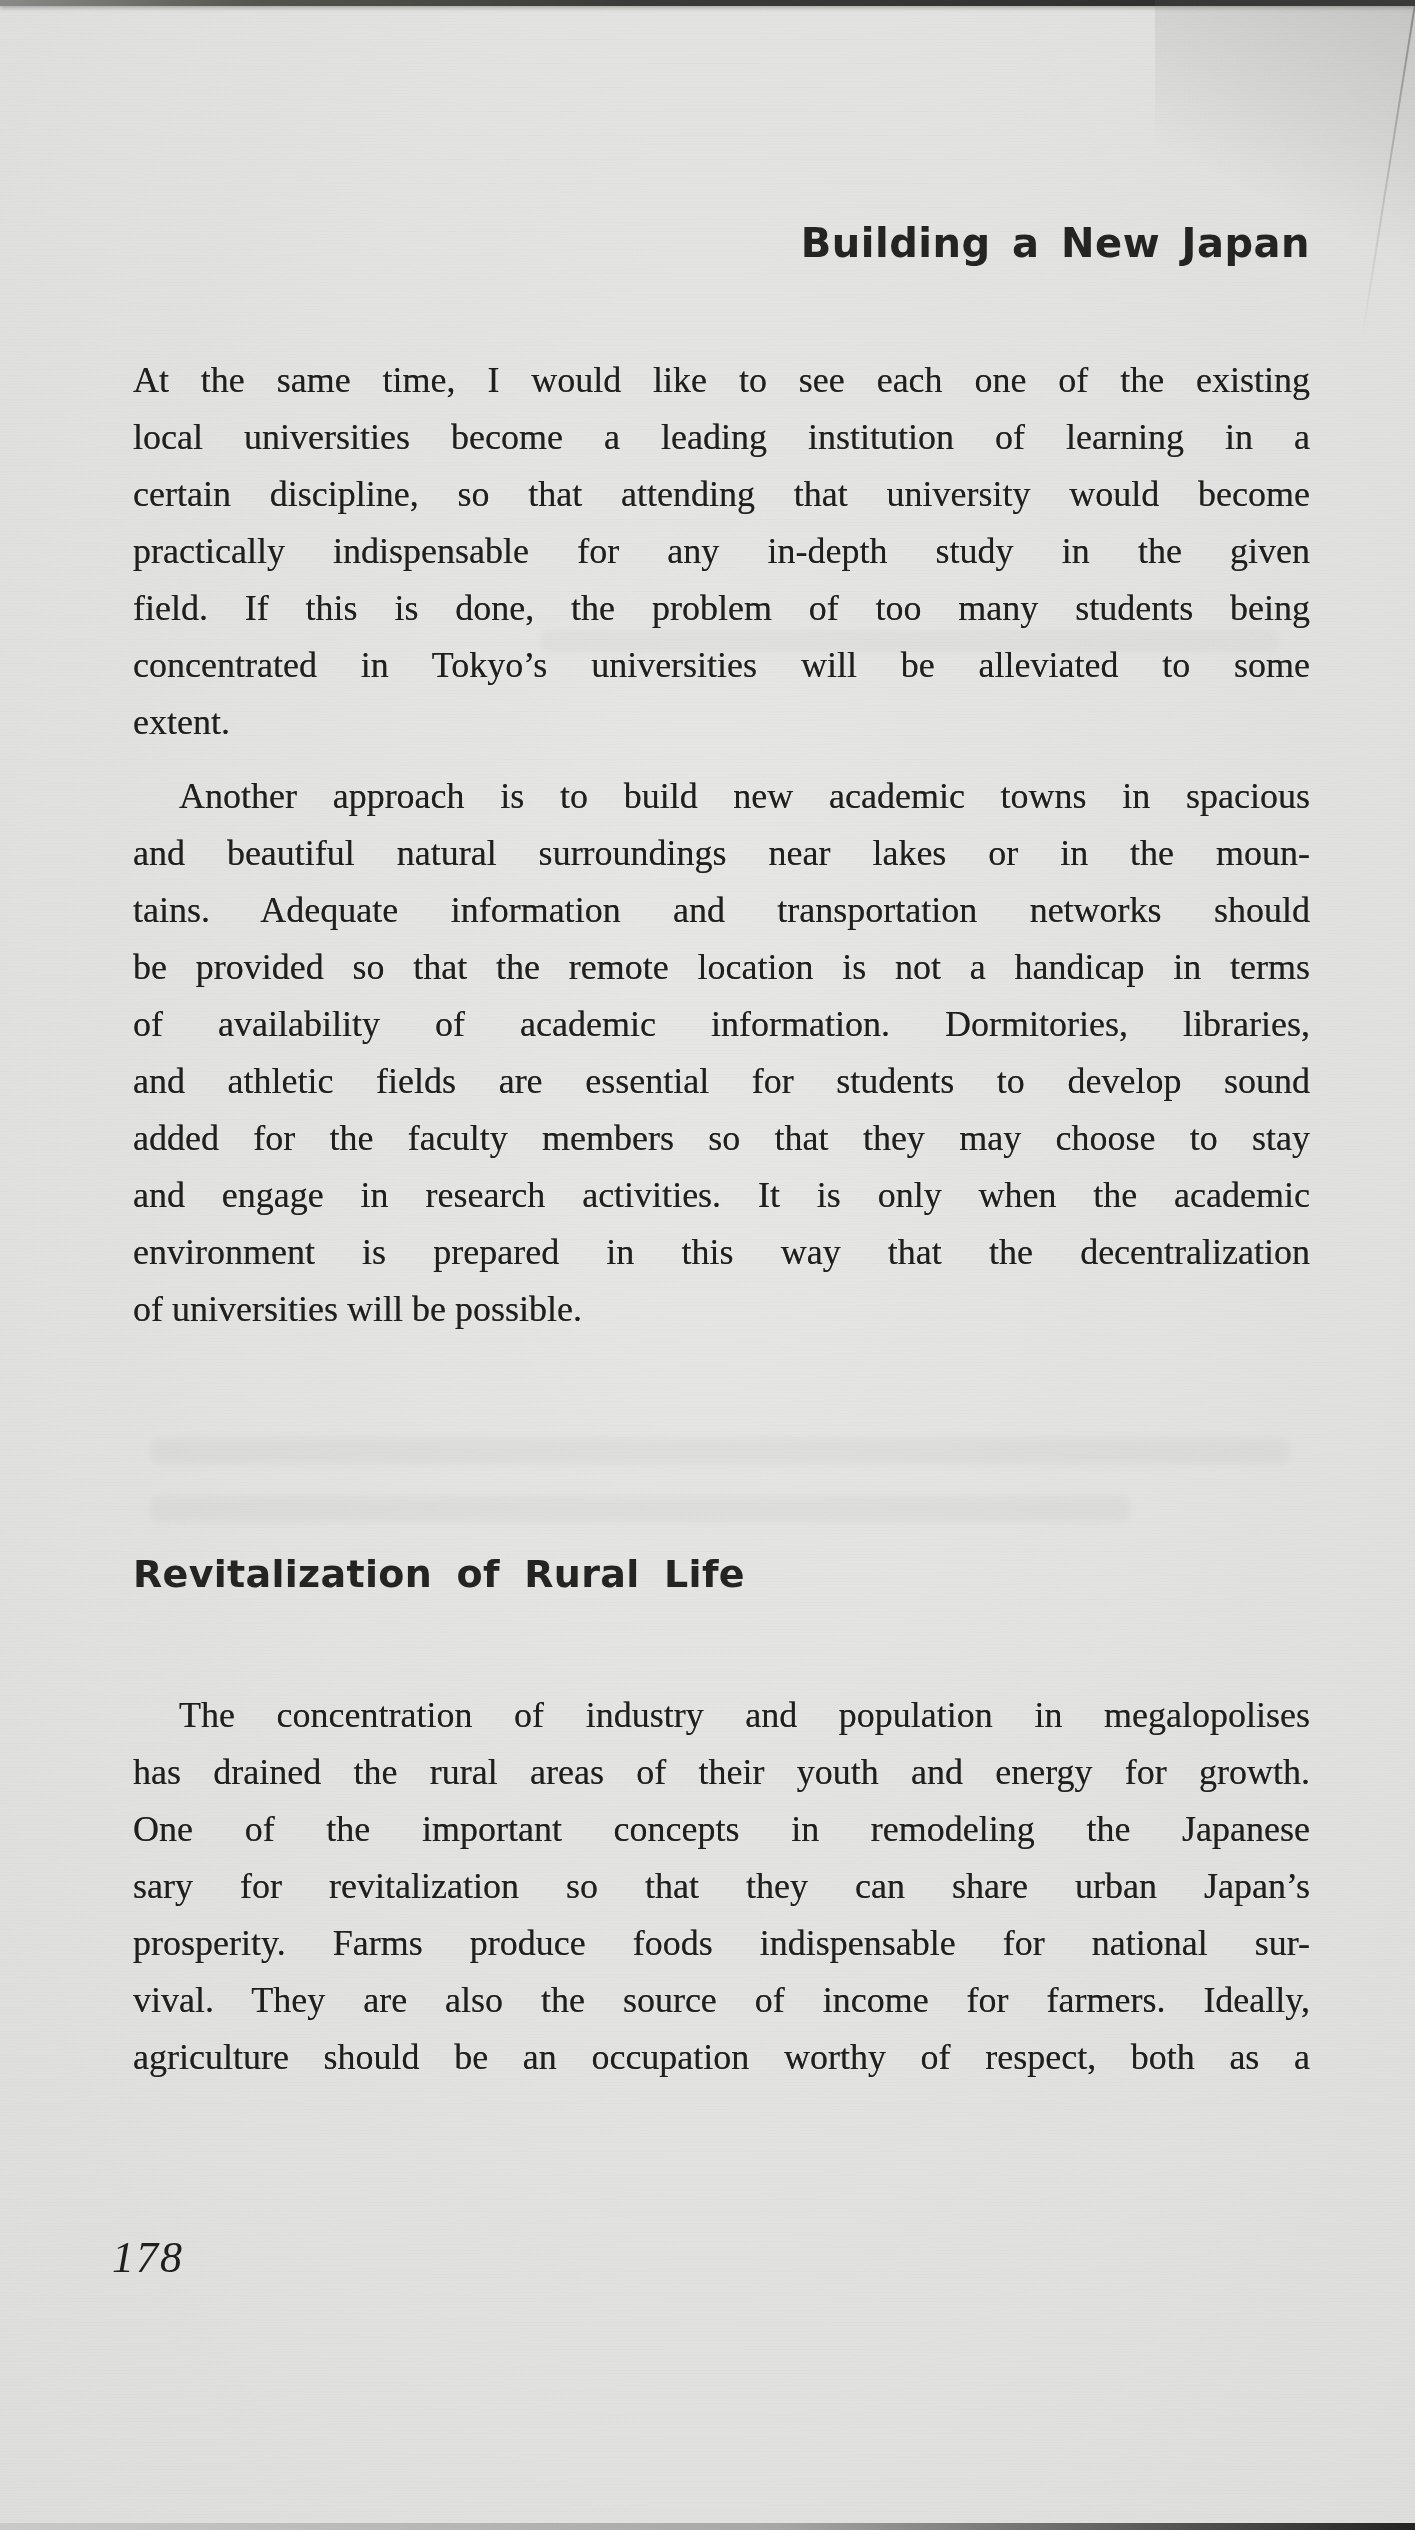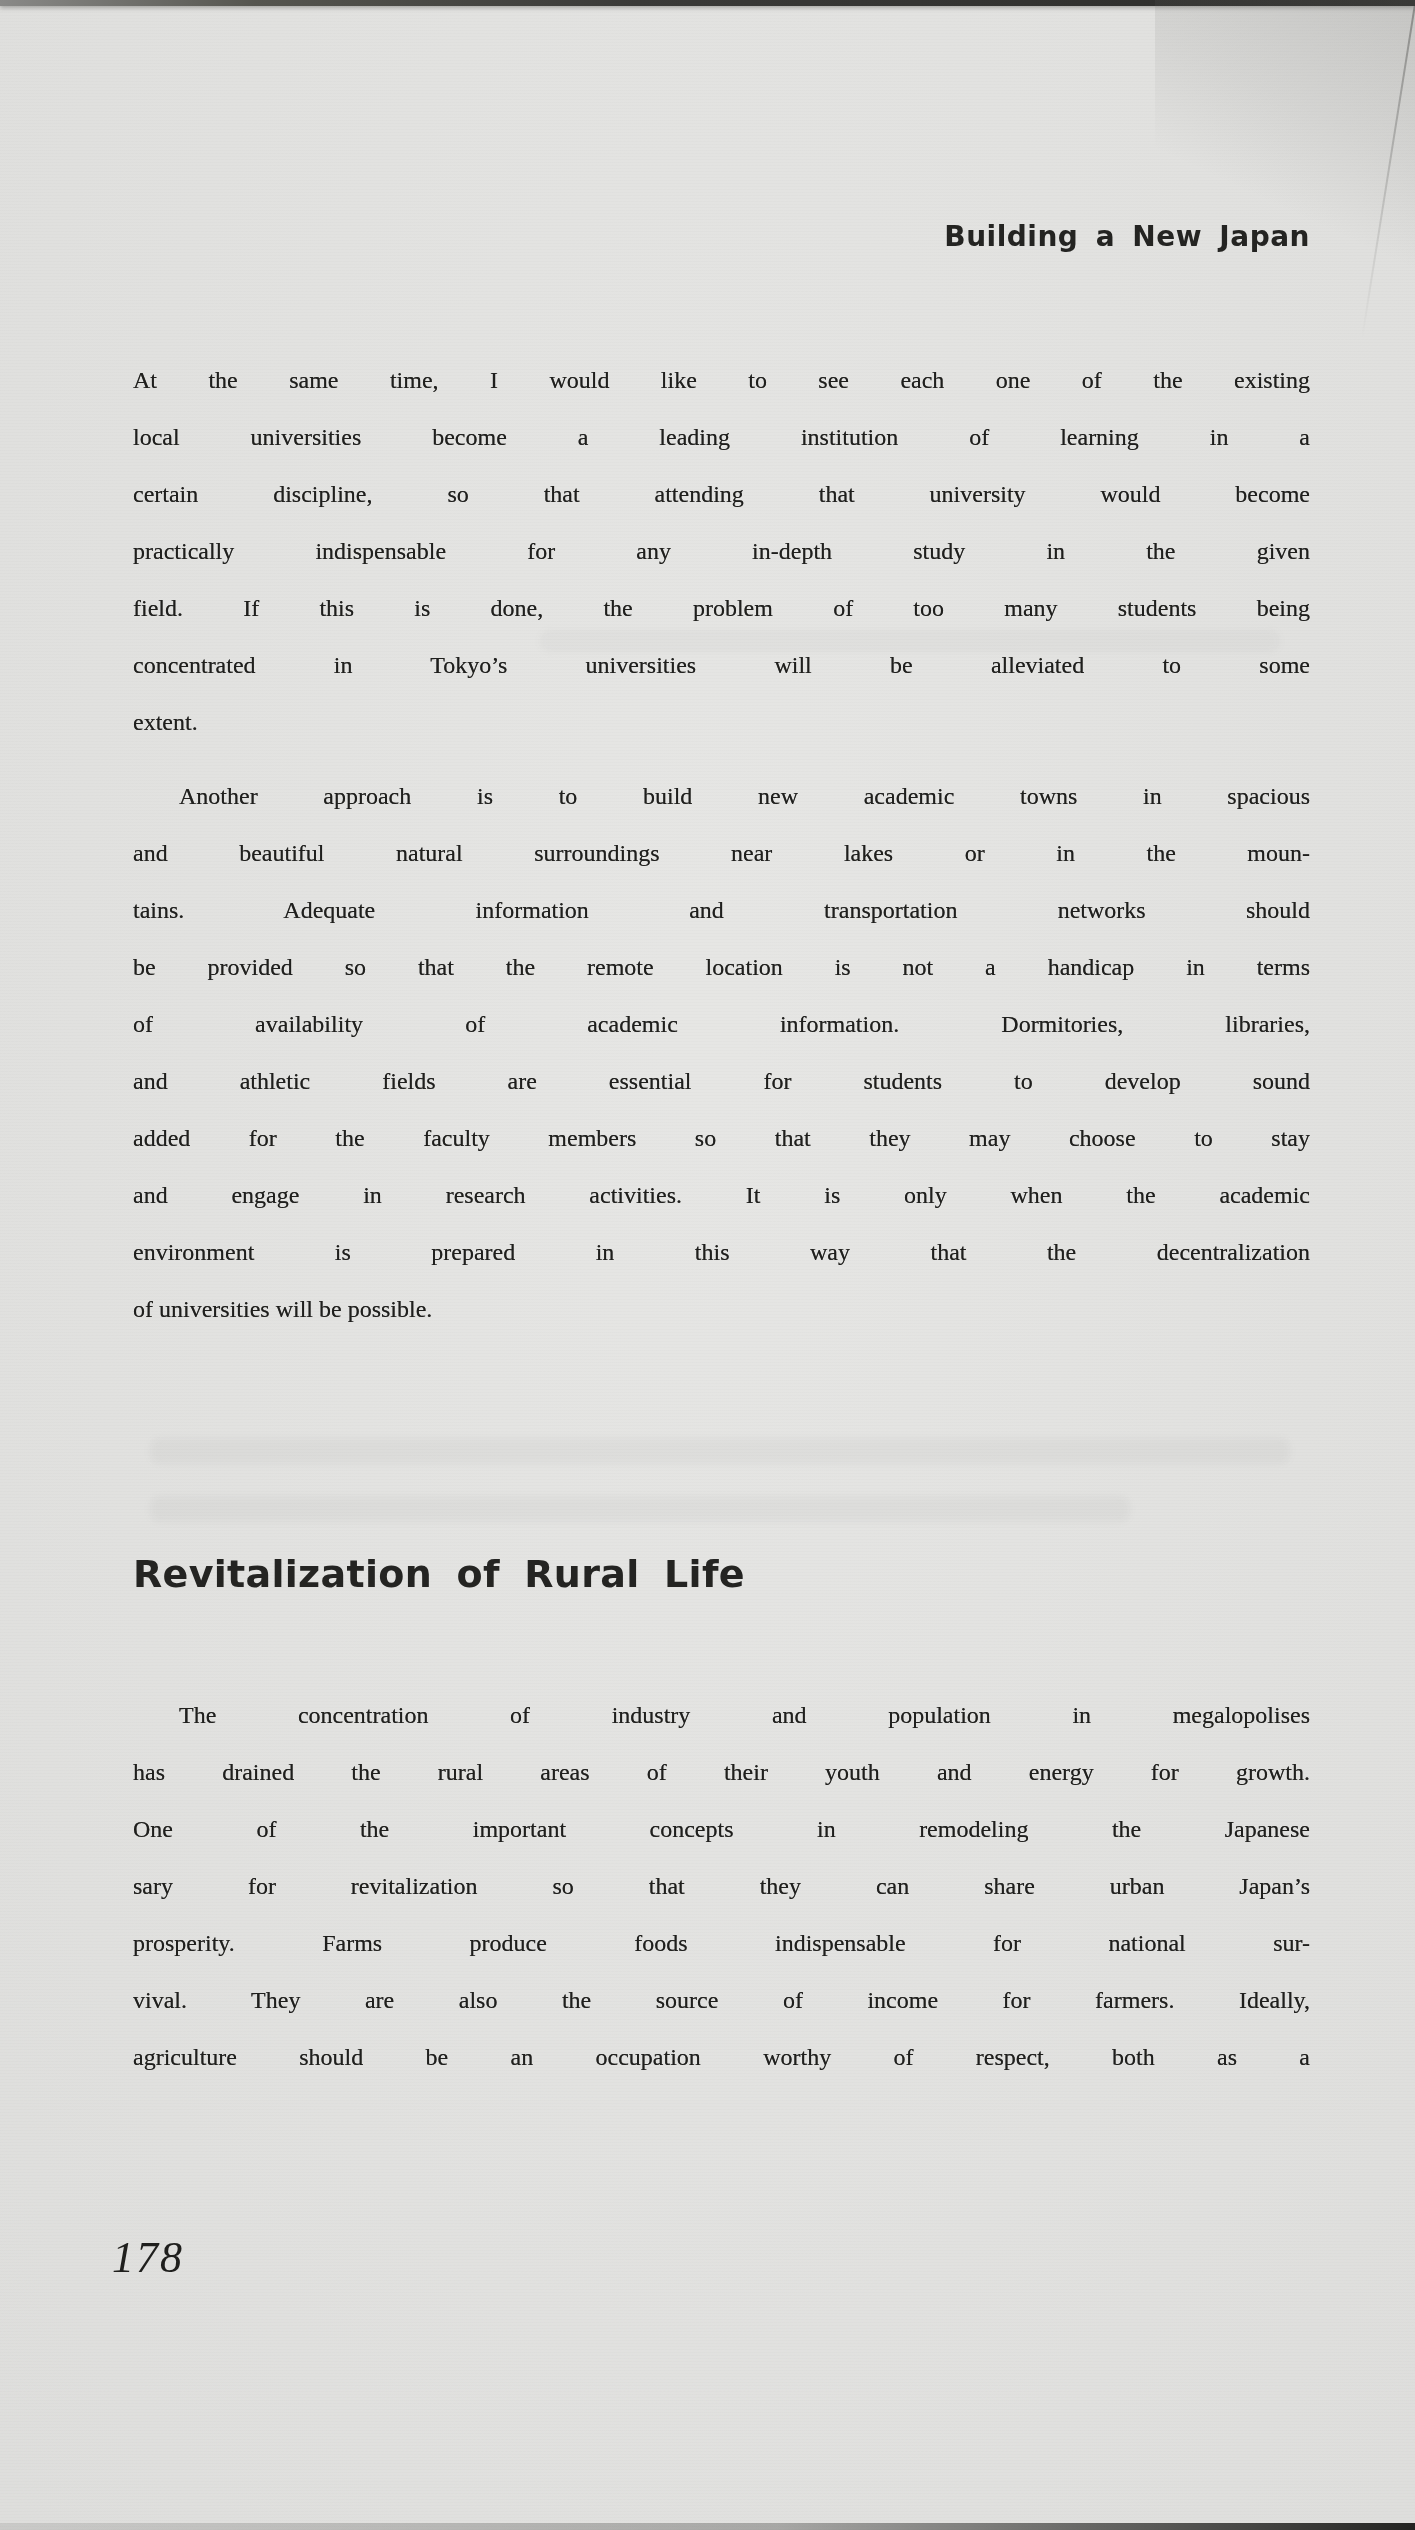--- a/index.html
+++ b/index.html
@@ -38,30 +38,30 @@
   }
   .corner-tr-line{
     position:absolute;top:-18px;right:24px;width:2px;height:360px;
     background:linear-gradient(to bottom, rgba(60,60,58,0.45), rgba(60,60,58,0.0));
     transform:rotate(9deg);
   }
   
   .running-header{
     position:absolute;top:220px;right:105px;
     font-family:"DejaVu Sans", sans-serif;
-    font-weight:bold;font-size:28px;color:var(--heading-ink);
+    font-weight:bold;font-size:40px;color:var(--heading-ink);
     word-spacing:7px;letter-spacing:0.5px;
     white-space:nowrap;
     text-align:right;
   }
   
   .text-block{position:absolute;left:133px;width:1177px;top:0;height:100%;}
   .para{position:absolute;left:0;width:100%;color:var(--ink);}
   .para .line{
-    height:57px;line-height:57px;font-size:24px;
+    height:57px;line-height:57px;font-size:36px;
     text-align:justify;text-align-last:justify;
     white-space:normal;
     text-shadow:0 0 0.6px rgba(25,25,23,0.65);
   }
   .para .line.endline{text-align-last:left;}
   .para .line.indent{text-indent:46px;}
   .para-1{top:352px;}
   .para-2{top:768px;}
   .para-3{top:1687px;}
   .section-heading{

